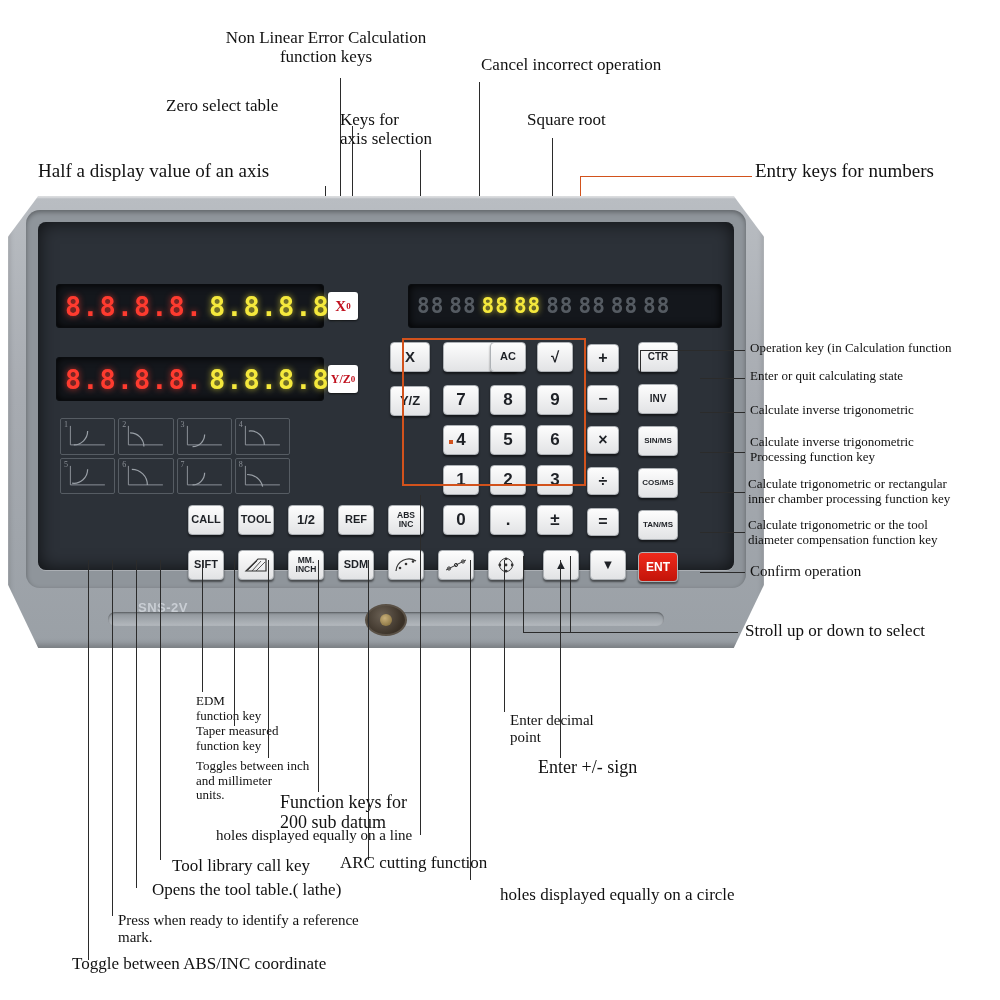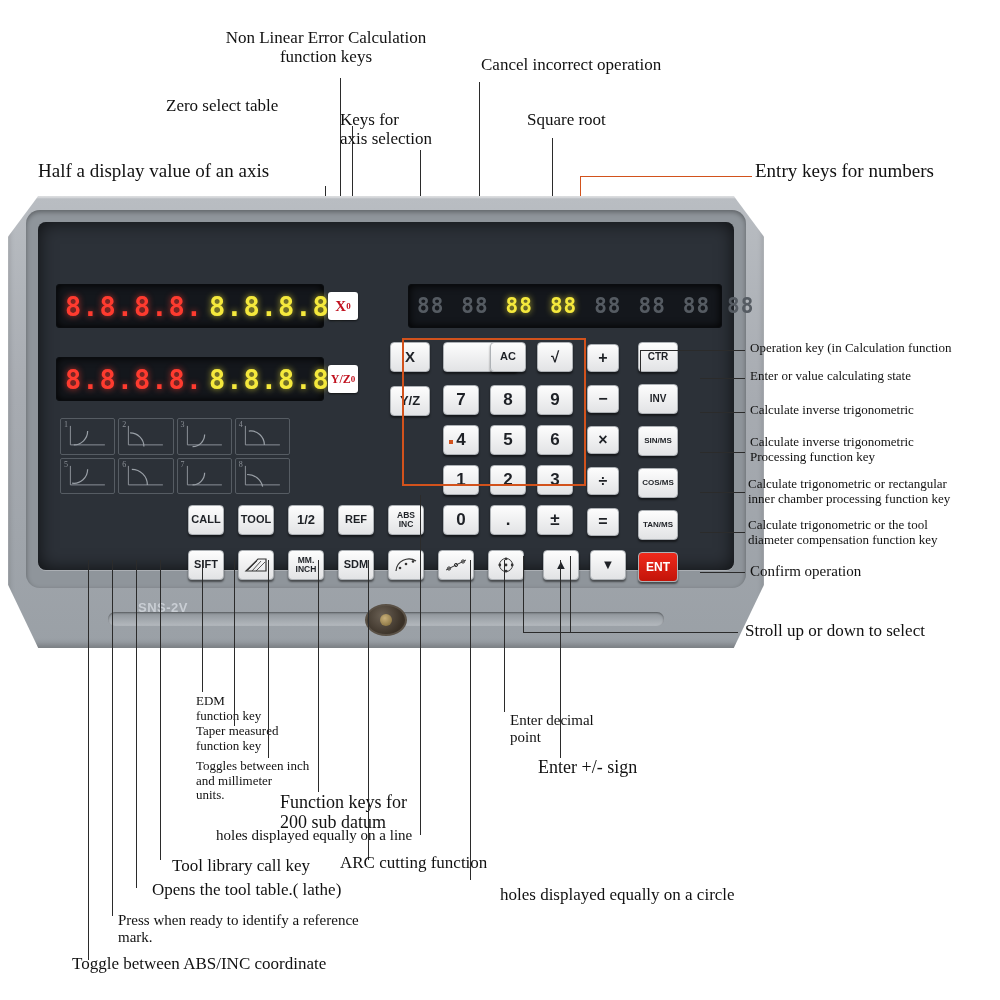--- a/index.html
+++ b/index.html
@@ -140,21 +140,21 @@
   <div class="case-inner"></div>
 
   <div class="panel">
 
     <div class="disp" style="left:18px;top:62px;width:250px;height:42px;">
       <span class="seg red">8.8.8.8.</span>
       <span class="seg yel">8.8.8.8.</span>
     </div>
     <div class="axisbadge" style="left:290px;top:70px;">X<sub>0</sub></div>
 
-    <div class="disp" style="left:370px;top:62px;width:296px;height:42px;gap:17px;">
+    <div class="disp" style="left:370px;top:62px;width:296px;height:42px;gap:5px;">
       <span class="seg grey small">88</span>
       <span class="seg grey small">88</span>
       <span class="seg yel small">88</span>
       <span class="seg yel small">88</span>
       <span class="seg grey small">88</span>
       <span class="seg grey small">88</span>
       <span class="seg grey small">88</span>
       <span class="seg grey small">88</span>
     </div>
 
@@ -317,21 +317,21 @@
 </div>
 
 <div class="hl" style="left:402px;top:338px;width:180px;height:144px;"></div>
 <div class="hl" style="left:449px;top:440px;width:0;height:0;"></div>
 
 <div class="ln hln" style="left:640px;top:350px;width:105px;"></div>
 <div class="ln vln" style="left:640px;top:350px;height:22px;"></div>
 <div class="lbl sm" style="left:750px;top:341px;width:250px;">Operation key (in Calculation function</div>
 
 <div class="ln hln" style="left:700px;top:378px;width:45px;"></div>
-<div class="lbl sm" style="left:750px;top:369px;width:250px;">Enter or value calculating state</div>
+<div class="lbl sm" style="left:750px;top:369px;width:250px;">Enter or quit calculating state</div>
 
 <div class="ln hln" style="left:700px;top:412px;width:45px;"></div>
 <div class="lbl sm" style="left:750px;top:403px;width:250px;">Calculate inverse trigonometric</div>
 
 <div class="ln hln" style="left:700px;top:452px;width:45px;"></div>
 <div class="lbl sm" style="left:750px;top:435px;width:255px;white-space:pre-line;">Calculate inverse trigonometric
 Processing function key</div>
 
 <div class="ln hln" style="left:700px;top:492px;width:45px;"></div>
 <div class="lbl sm" style="left:748px;top:477px;width:258px;white-space:pre-line;">Calculate trigonometric or rectangular

